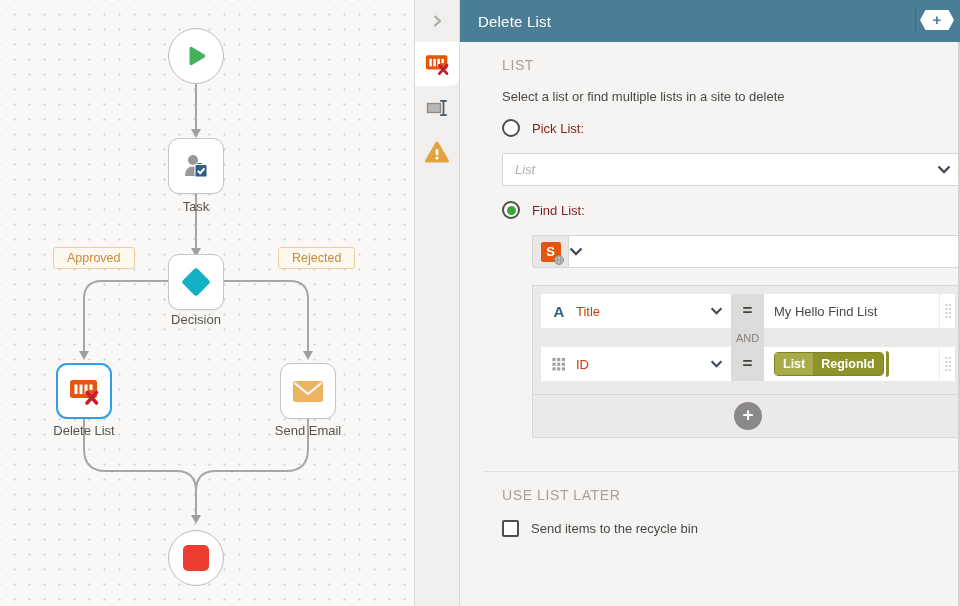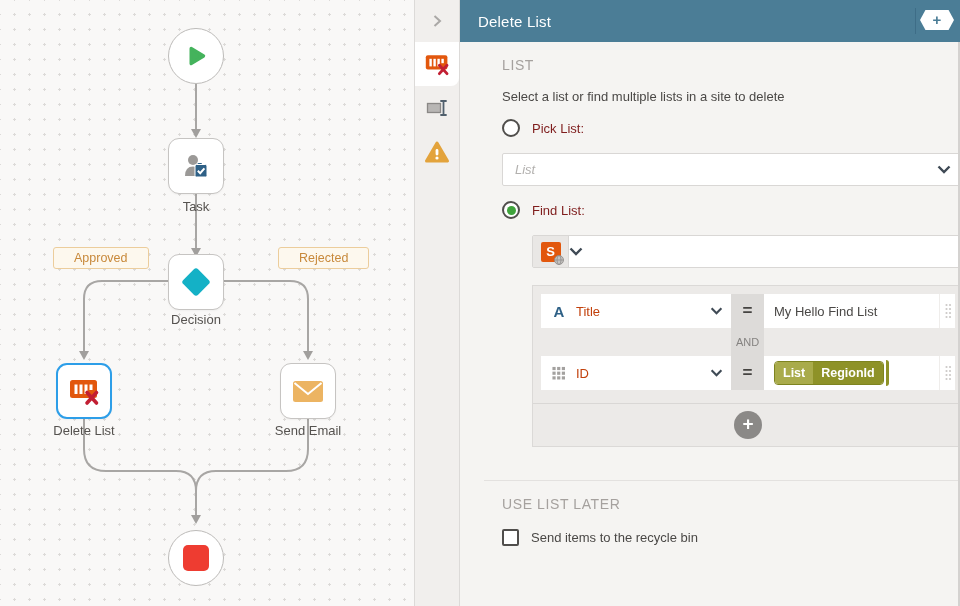--- a/index.html
+++ b/index.html
@@ -14,21 +14,21 @@
     background-size:15px 15px; background-position:7px 7px;
     border-right:1px solid #dcdad8; }
   .wires { position:absolute; left:0; top:0; }
   .node { position:absolute; background:#fff; display:flex; align-items:center; justify-content:center; }
   .node.circle { width:56px; height:56px; border-radius:50%; border:1px solid #bdbbb9; }
   .node.square { width:56px; height:56px; border-radius:11px; border:1px solid #c6c4c2;
     box-shadow:0 1px 2px rgba(0,0,0,0.04); }
   .node.selected { border:2px solid #2d9ee8; }
   .node-label { position:absolute; width:140px; text-align:center; font-size:13px; color:#55524f; }
   .branch-badge { position:absolute; font-size:12.5px; color:#c8893b; background:#fdf8ee;
-    border:1px solid #eccd9c; border-radius:3px; padding:2px 20px; line-height:16px; }
+    border:1px solid #eccd9c; border-radius:3px; padding:2px 13px; line-height:16px; }
   .end-square { width:26px; height:26px; background:#ee3c31; border-radius:5px; }
 
   
   .strip { position:absolute; left:415px; top:0; width:45px; height:606px;
     background:#f1efed; border-right:1px solid #dcdad8; }
   .collapse { height:42px; display:flex; align-items:center; justify-content:center; cursor:pointer; }
   .tab { height:44px; display:flex; align-items:center; justify-content:center; cursor:pointer; }
   .tab.active { background:#ffffff; border-radius:0 0 8px 0; }
 
   
@@ -64,21 +64,21 @@
   .sp-icon { position:relative; width:20px; height:20px; background:#e2570d; border-radius:2px;
     color:#fff; font-size:13px; font-weight:700; display:flex; align-items:center; justify-content:center; }
 
   .filter-panel { margin-top:17px; margin-left:30px; width:432px; background:#eceae8;
     border:1px solid #dbd9d7; padding:8px 8px 7px 8px; }
   .f-row { display:flex; height:34px; }
   .f-field { width:190px; background:#fff; display:flex; align-items:center; padding:0 8px 0 10px; cursor:pointer; }
   .f-field .f-label { flex:1; font-size:13px; color:#c2410c; padding-left:9px; }
   .f-eq { width:33px; background:#dddbd9; display:flex; align-items:center; justify-content:center;
     font-size:17px; font-weight:700; color:#454341; }
-  .f-and-row { display:flex; height:28px; }
+  .f-and-row { display:flex; height:19px; }
   .f-and-sp { width:190px; }
   .f-and { width:33px; background:#dddbd9; display:flex; align-items:center; justify-content:center;
     font-size:11px; color:#858381; }
   .f-value { flex:1; background:#fff; display:flex; align-items:center; padding:0 10px;
     font-size:13px; color:#4a4846; }
   .f-handle { width:16px; background:#fff; border-left:1px solid #efedeb;
     display:flex; align-items:center; justify-content:center; cursor:grab; }
   .f-divider { margin:13px -8px 0 -8px; border-top:1px solid #d9d7d5; }
   .f-add { margin:7px auto 0 auto; width:28px; height:28px; border-radius:50%; background:#8b8987;
     color:#fff; font-size:19px; font-weight:700; line-height:26px; text-align:center; cursor:pointer; }

